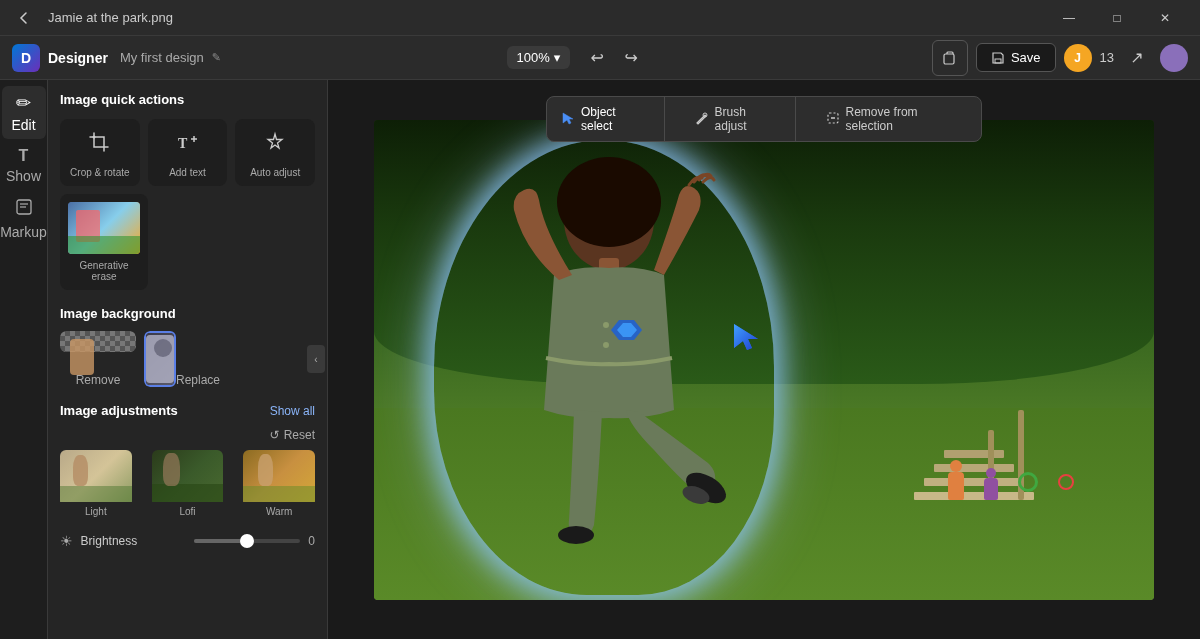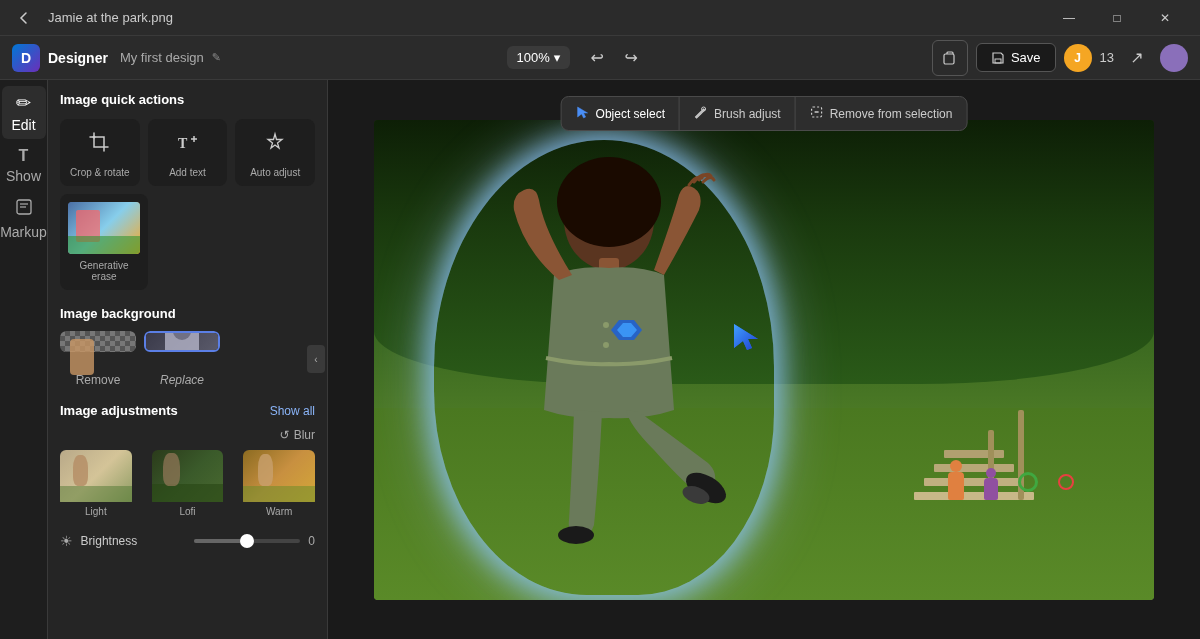--- a/index.html
+++ b/index.html
@@ -376,21 +376,21 @@
     .selection-toolbar {
       position: absolute;
       top: 16px;
       left: 50%;
       transform: translateX(-50%);
       background: #2d2d2d;
       border: 1px solid #4a4a4a;
       border-radius: 8px;
       display: flex;
       align-items: center;
-      gap: 0;
+      gap: 16px;
       overflow: hidden;
       z-index: 10;
     }
     .sel-tool {
       padding: 8px 14px;
       font-size: 12px;
       color: #ccc;
       cursor: pointer;
       display: flex; align-items: center; gap: 6px;
       border-right: 1px solid #4a4a4a;
@@ -534,42 +534,42 @@
     <div class="bg-options" style="display:flex;gap:8px;margin-bottom:8px;position:relative;">
 
       <div class="bg-thumb" style="display:flex;flex-direction:column;align-items:center;">
         <div class="bg-thumb-inner checker-bg" style="width:76px;height:56px;border-radius:6px;position:relative;">
           <div style="position:absolute;top:8px;left:10px;width:24px;height:36px;background:rgba(200,150,100,0.8);border-radius:4px;"></div>
         </div>
         <span class="bg-thumb-label">Remove</span>
       </div>
 
 
-      <div class="bg-thumb selected" style="display:flex;flex-direction:column;align-items:center;font-style:italic;">
+      <div class="bg-thumb selected" style="display:flex;flex-direction:row;align-items:flex-end;">
         <div style="width:76px;height:56px;border-radius:6px;overflow:hidden;border:2px solid #5b7fe6;position:relative;">
           <div style="width:100%;height:100%;background:linear-gradient(135deg,#3a3a4a,#5a5a6a);display:flex;align-items:center;justify-content:center;">
             <div style="width:34px;height:48px;background:rgba(180,180,200,0.8);border-radius:4px;position:relative;">
               <div style="width:18px;height:18px;border-radius:50%;background:rgba(100,100,120,0.8);position:absolute;top:4px;left:8px;"></div>
             </div>
           </div>
         </div>
         <span class="bg-thumb-label">Replace</span>
       </div>
 
       <div class="collapse-arrow">‹</div>
     </div>
 
     <div class="adjustments-header">
       <span class="section-title" style="margin-bottom:0;">Image adjustments</span>
       <span class="show-all-link">Show all</span>
     </div>
     <div style="display:flex;justify-content:flex-end;margin-bottom:8px;">
       <div class="reset-btn">
         <span>↺</span>
-        <span>Blur</span>
+        <span>Reset</span>
       </div>
     </div>
 
     <div class="adjustment-filters">
       <div class="filter-card">
         <div class="filter-thumb" style="background:linear-gradient(135deg,#b8a888,#d4c498,#8a9a60);width:76px;height:52px;border-radius:4px;position:relative;overflow:hidden;">
           <div style="position:absolute;bottom:0;left:0;right:0;height:30%;background:rgba(80,120,50,0.5);"></div>
           <div style="position:absolute;top:10%;left:20%;width:20%;height:60%;background:rgba(180,140,100,0.8);border-radius:40% 40% 30% 30%;"></div>
         </div>
         <span class="filter-label">Light</span>

